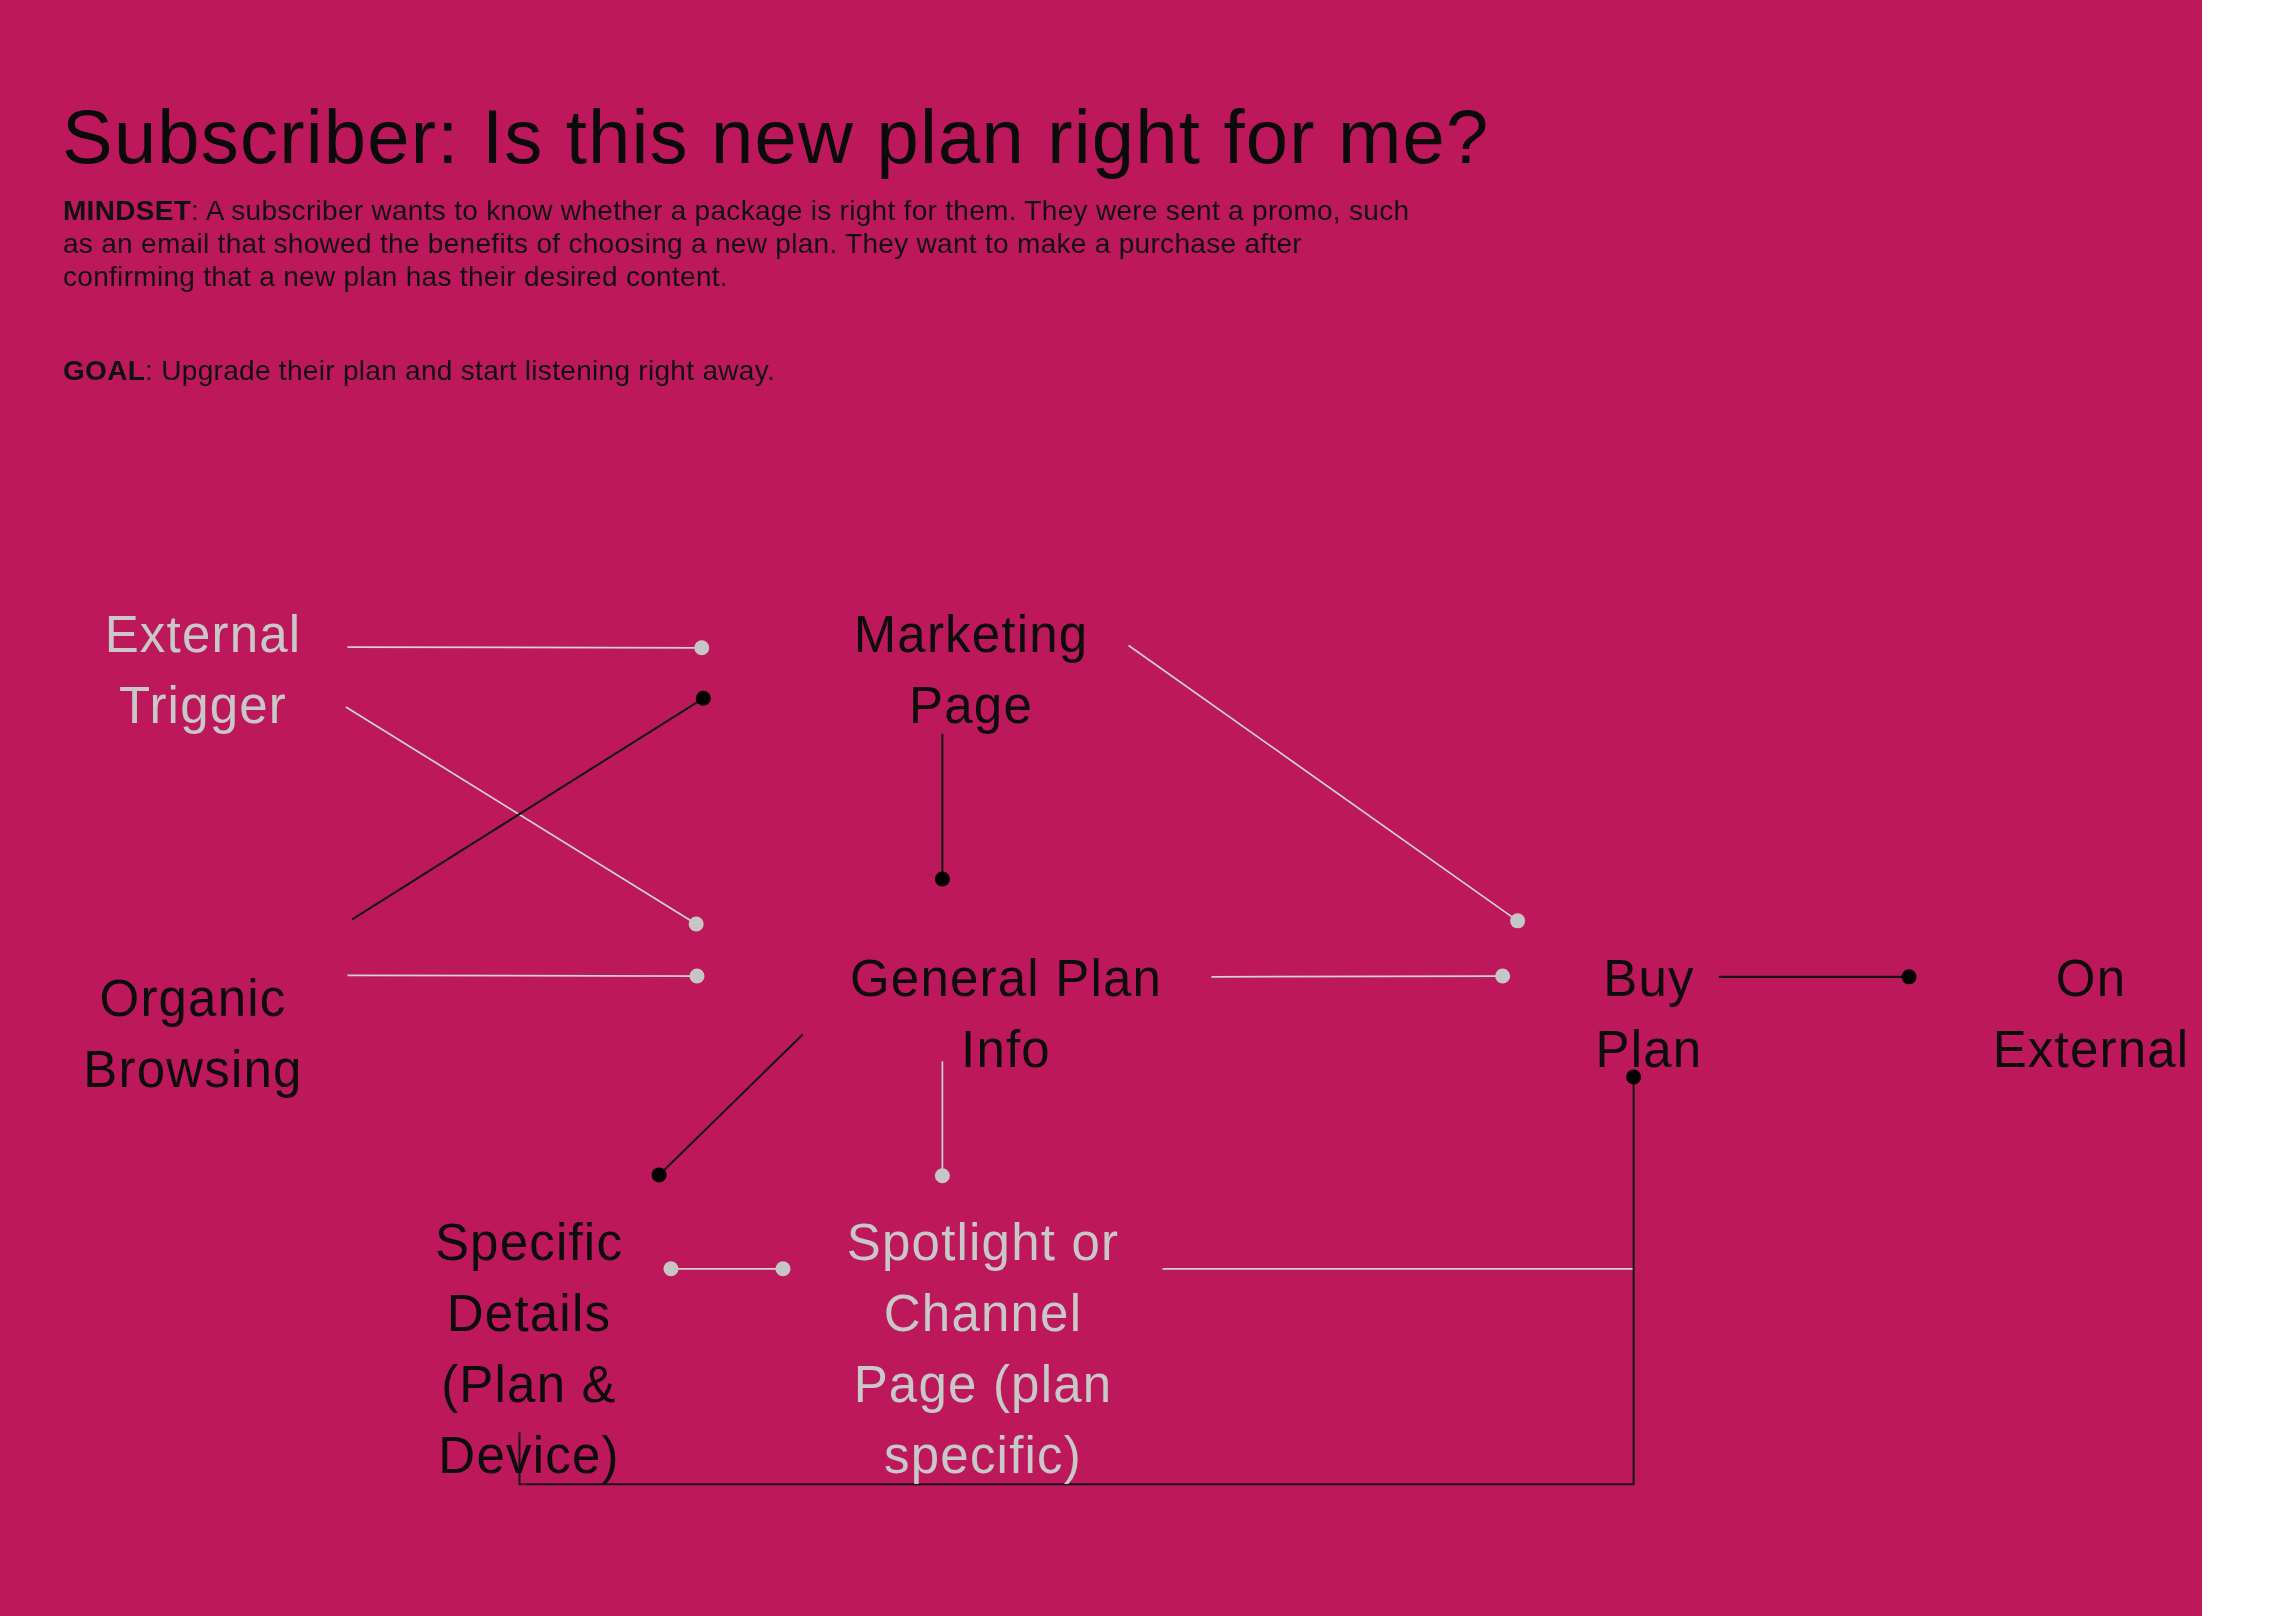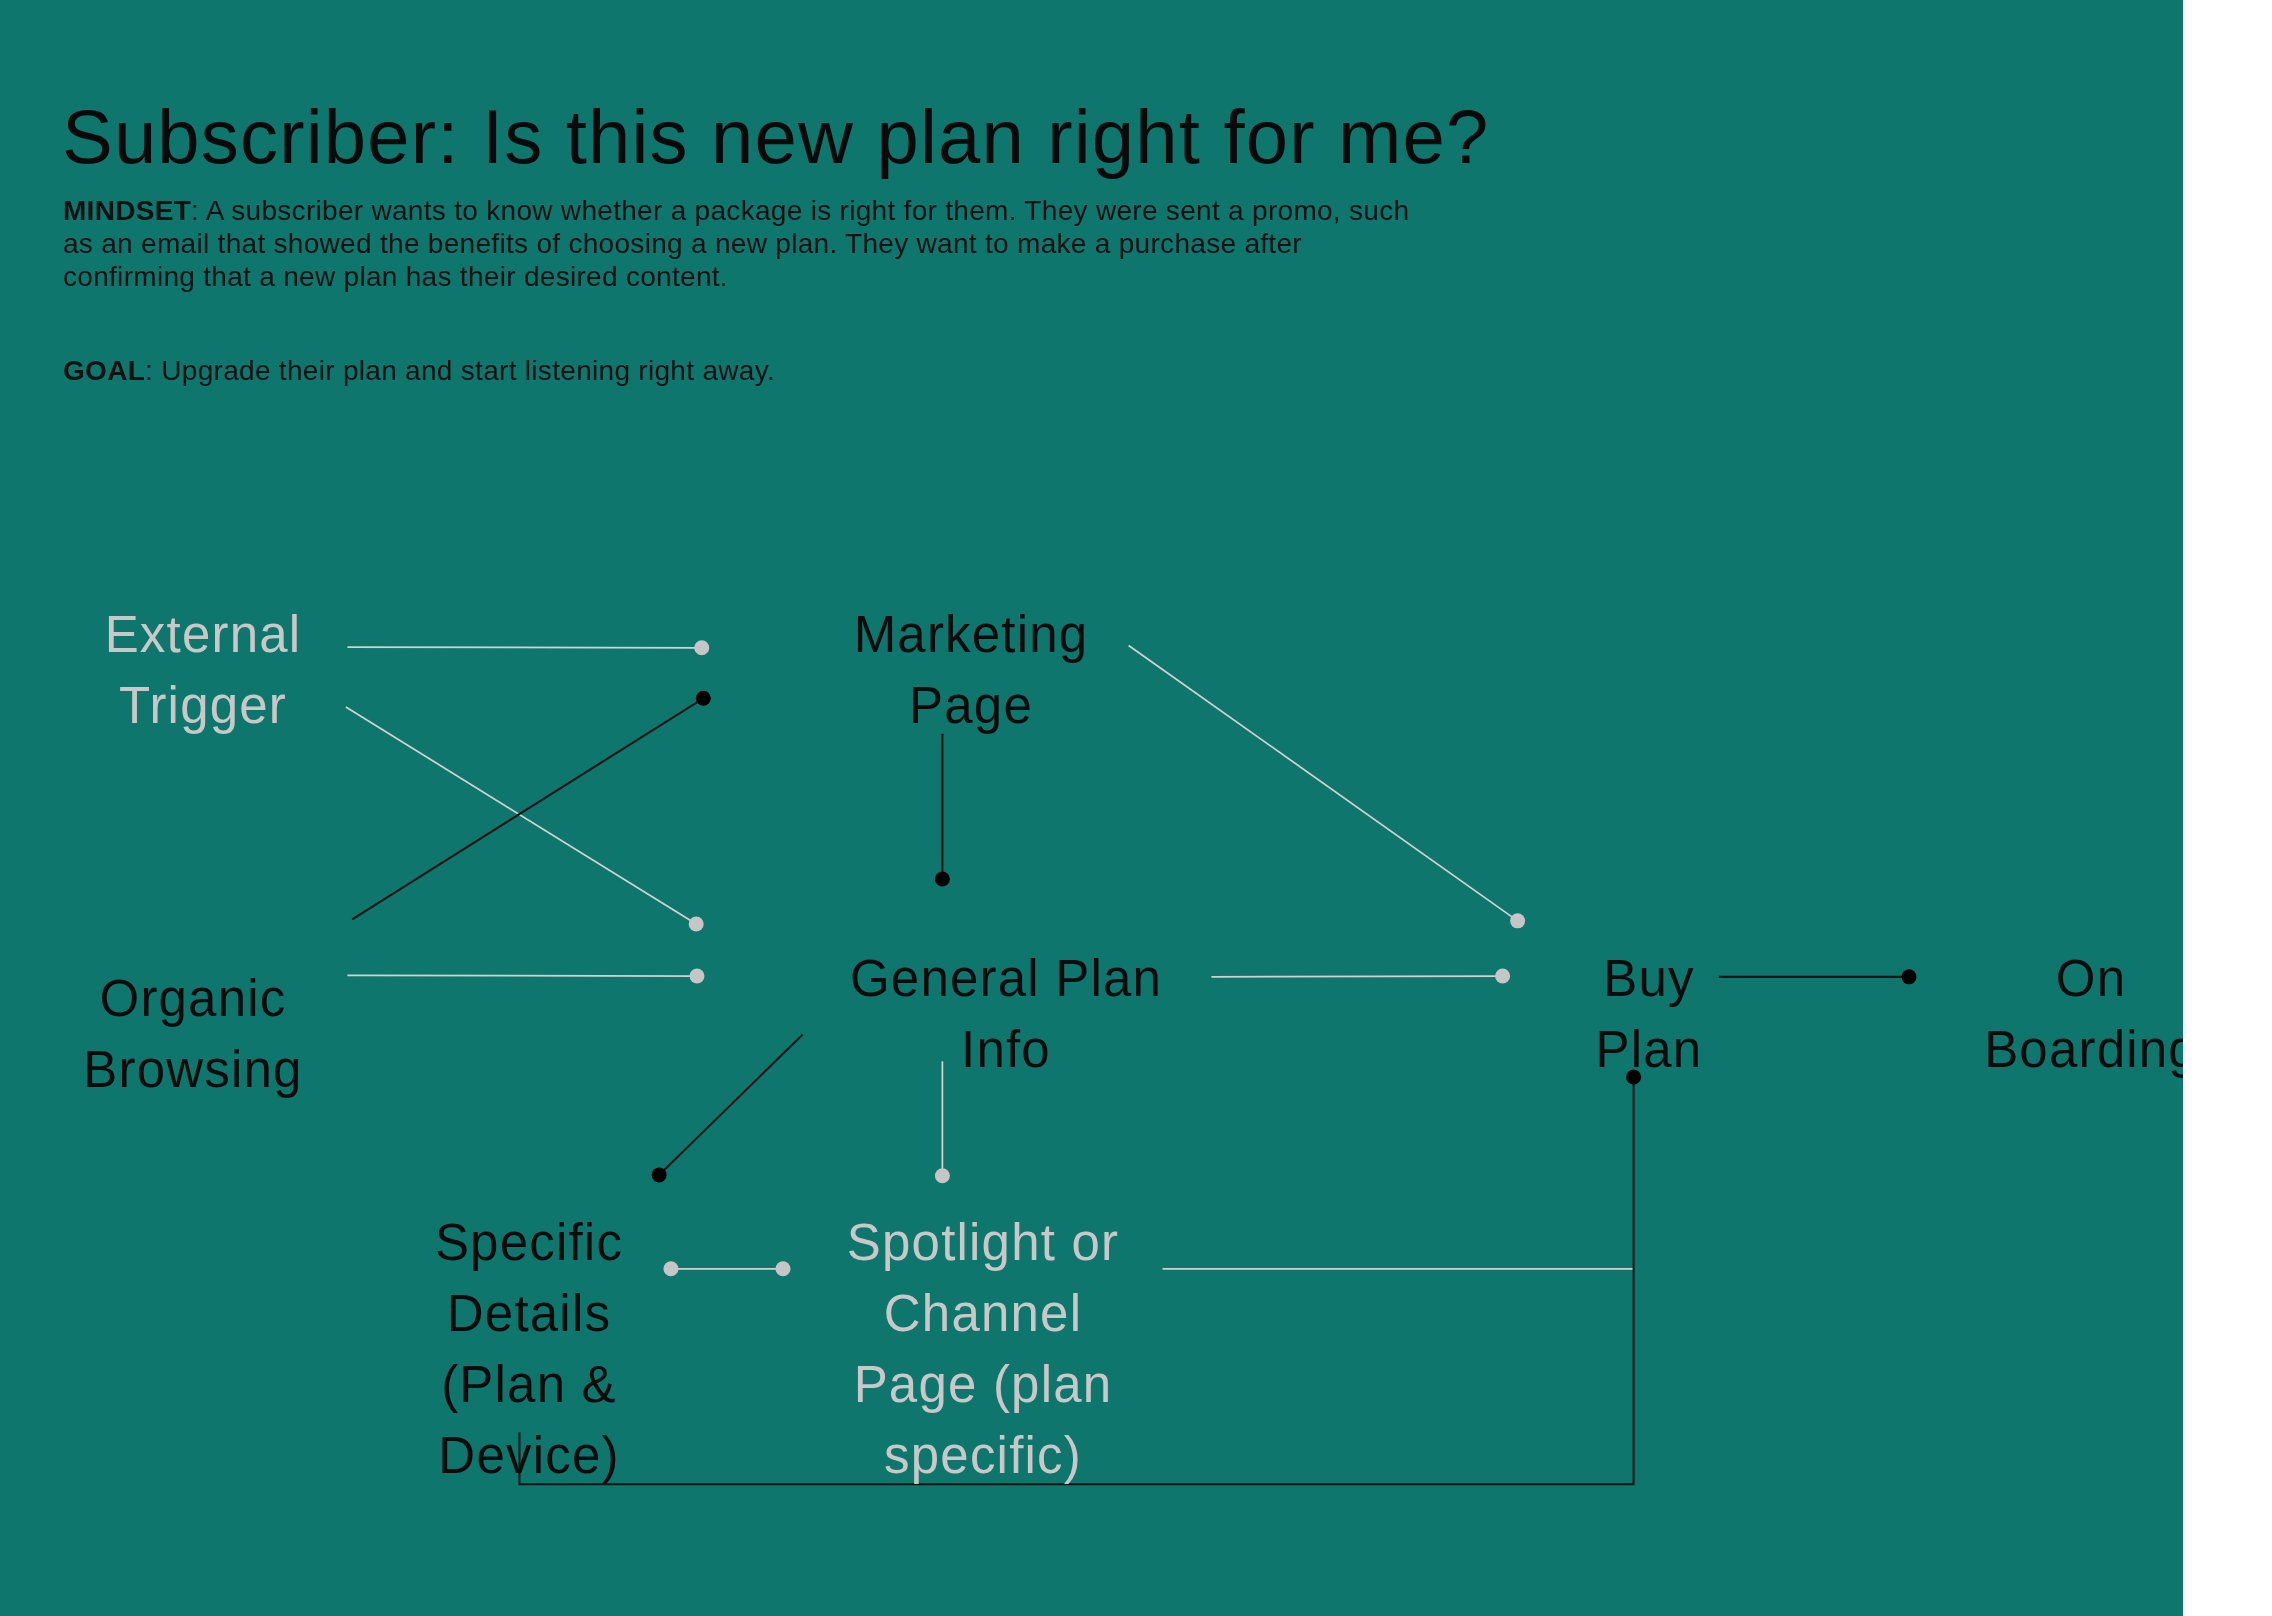--- a/index.html
+++ b/index.html
@@ -1,21 +1,22 @@
 <!DOCTYPE html>
 <html style="font-size:12.6px"><head>
 <meta charset="utf-8">
 <style>
   html,body{margin:0;padding:0;background:#ffffff;}
   .page{
     position:relative;
     width:2183px;height:1616px;
-    background:#0f766e;
+    background:#be185d;
     font-family:"Liberation Sans", sans-serif;
     overflow:hidden;
+    padding-left:19px;
   }
   .page-title{
     position:absolute;left:62px;top:93px;
     margin:0;
     font-size:76px;font-weight:300;letter-spacing:1.2px;
     color:#0a0a0a;
   }
   .para{
     position:absolute;left:63px;margin:0;
     font-size:28px;line-height:33px;letter-spacing:0.3px;
@@ -84,21 +85,21 @@
 Trigger</div>
       <div class="node black" style="left: 955px; top: 599px; margin-left: 16px;">Marketing
 Page</div>
       <div class="node black" style="left: 193px; top: 943px; margin-top: 20px;">Organic
 Browsing</div>
       <div class="node black" style="left: 958px; top: 943px; margin-left: 48px;">General Plan
 Info</div>
       <div class="node black" style="left: 1649px; top: 943px;">Buy
 Plan</div>
       <div class="node black" style="left: 2091px; top: 943px;">On
-Boarding</div>
+External</div>
       <div class="node black" style="left: 529px; top: 1207px;">Specific
 Details
 (Plan &amp;
 Device)</div>
       <div class="node gray" style="left: 983px; top: 1207px;">Spotlight or
 Channel
 Page (plan
 specific)</div>
     </div>
 

